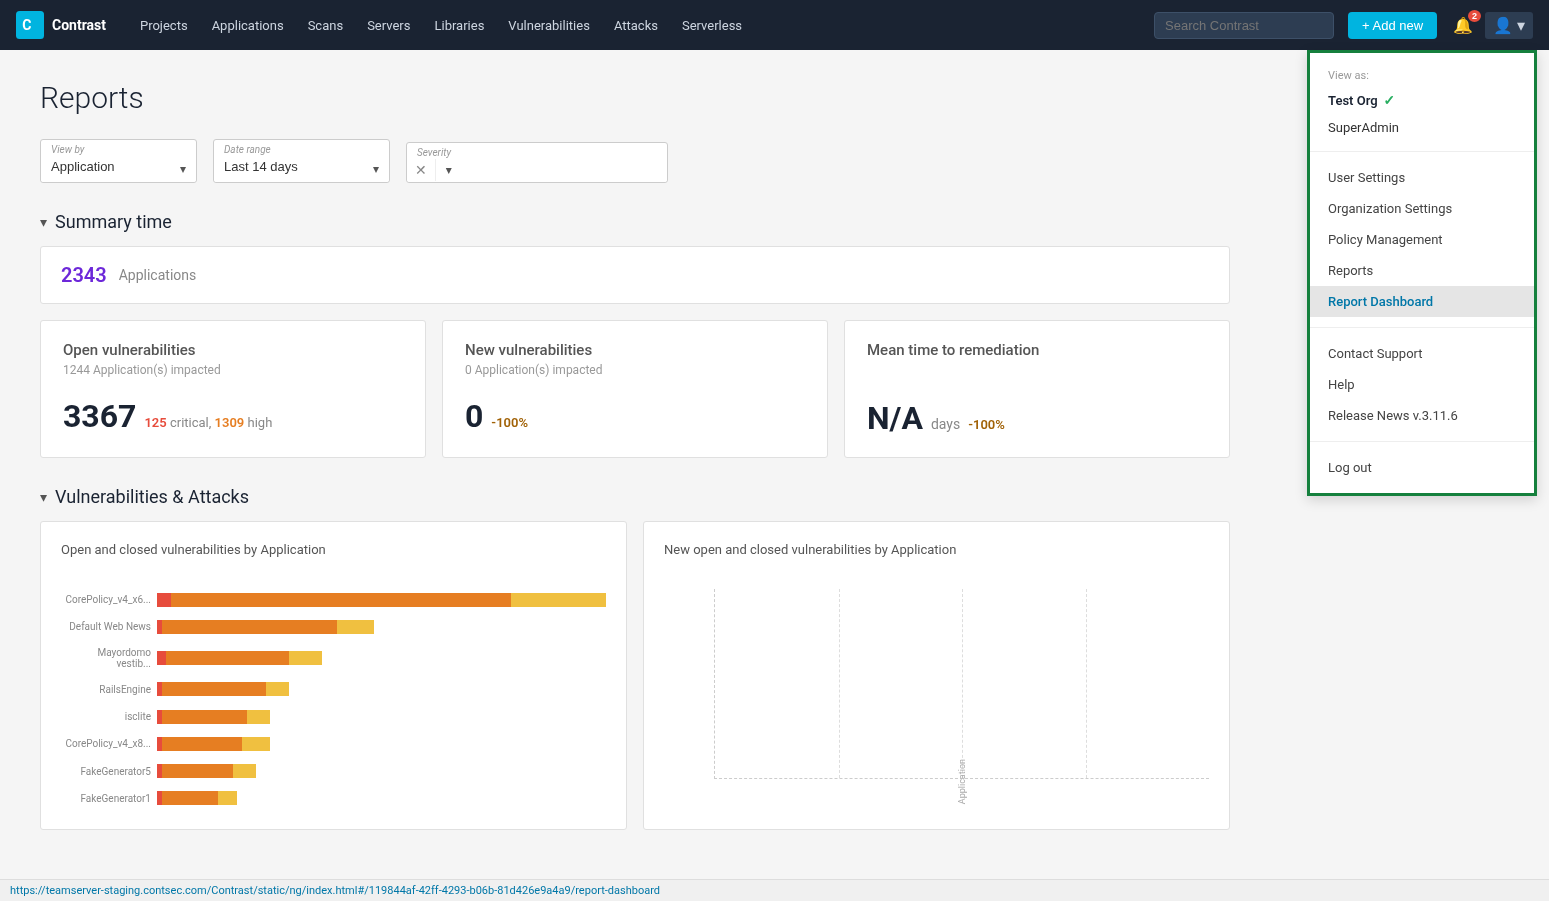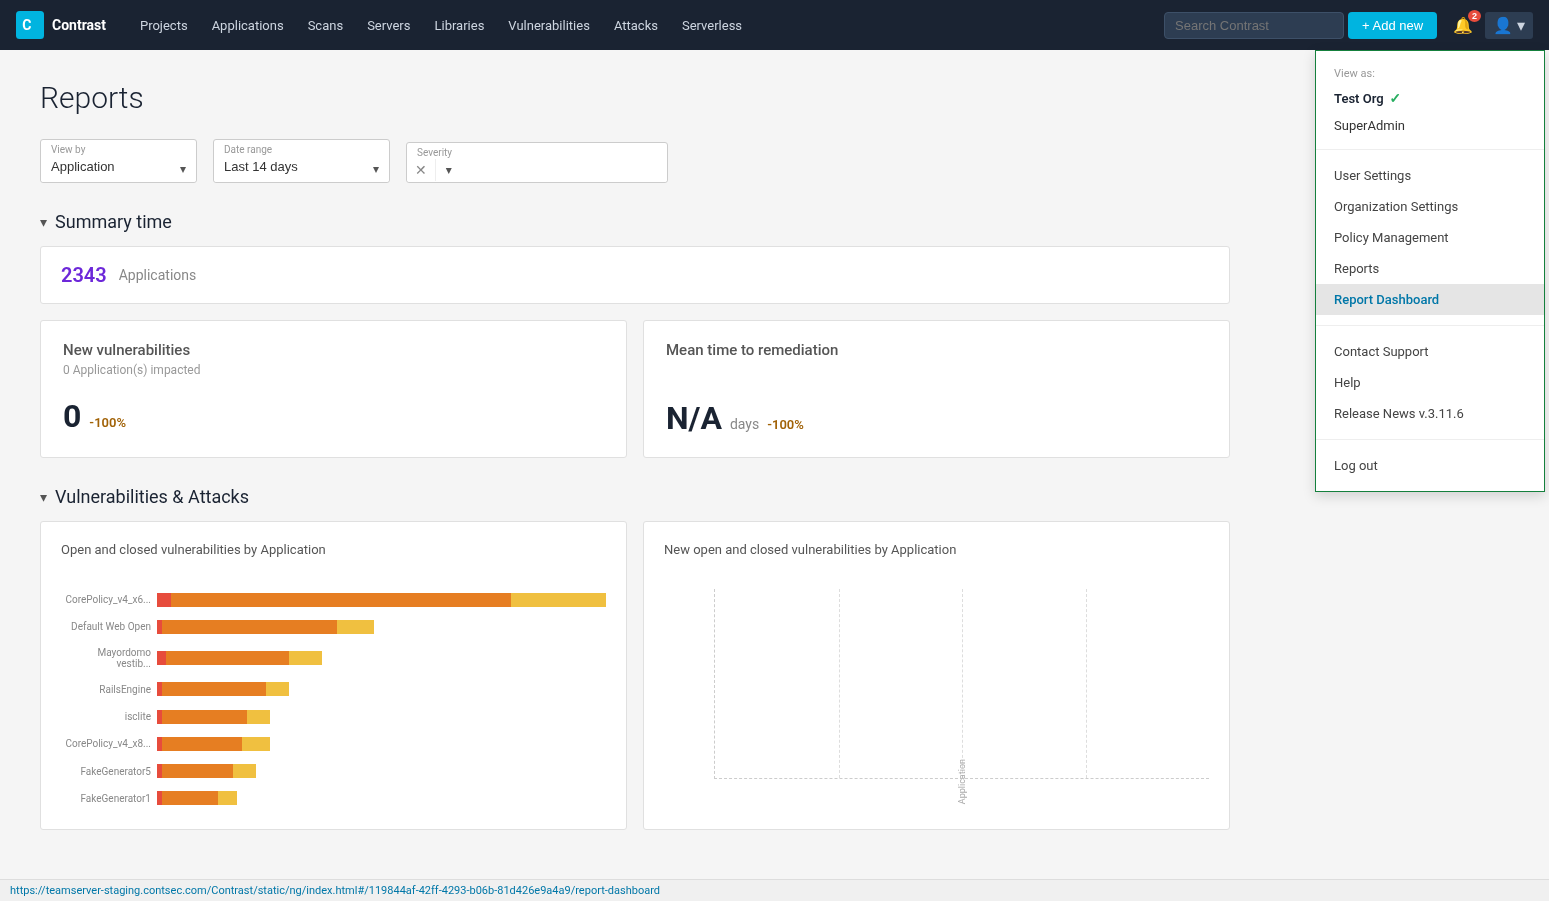--- a/index.html
+++ b/index.html
@@ -53,21 +53,21 @@
       outline: none;
     }
     .nav-add-btn {
       background: #00b4e0;
       color: white;
       border: none;
       border-radius: 4px;
       padding: 6px 14px;
       font-size: 13px;
       cursor: pointer;
-      margin-left: 4px;
+      margin-left: 14px;
       display: flex;
       align-items: center;
       gap: 4px;
       font-weight: 500;
     }
     .nav-icons {
       display: flex;
       align-items: center;
       gap: 8px;
       margin-left: 12px;
@@ -102,24 +102,24 @@
       font-size: 16px;
       display: flex;
       align-items: center;
       gap: 4px;
     }
 
     
     .dropdown-menu {
       position: fixed;
       top: 50px;
-      right: 4px;
+      right: 12px;
       width: 230px;
       background: white;
-      border: 1px solid #15803d;
+      border: 3px solid #15803d;
       box-shadow: 0 4px 12px rgba(0,0,0,0.15);
       z-index: 200;
     }
     .dropdown-section {
       padding: 10px 0;
       border-bottom: 1px solid #eee;
     }
     .dropdown-section:last-child { border-bottom: none; }
     .dropdown-label {
       font-size: 11px;
@@ -401,20 +401,21 @@
     .filter-outer {
       border: 1px solid #ccc;
       border-radius: 3px;
       background: white;
     }
     .filter-inner-label {
       font-size: 10px;
       color: #999;
       padding: 4px 10px 0;
       display: block;
+      font-style: italic;
     }
 
     .section-divider { margin-bottom: 20px; }
   </style>
 </head>
 <body>
 
 <nav class="navbar">
   <div class="navbar-logo">
     <svg class="logo-icon" viewBox="0 0 32 32" fill="none" xmlns="http://www.w3.org/2000/svg">
@@ -518,20 +519,33 @@
       <span class="section-title">Summary time</span>
     </div>
 
     <div class="summary-count-card">
       <span class="summary-count">2343</span>
       <span class="summary-count-label">Applications</span>
     </div>
 
     <div class="metric-cards">
 
+      <div class="metric-card">
+        <div class="metric-title">Open vulnerabilities</div>
+        <div class="metric-subtitle">1244 Application(s) impacted</div>
+        <div class="metric-value-row">
+          <span class="metric-value">3367</span>
+          <span class="metric-details">
+            <span class="critical-count">125</span>
+            <span> critical, </span>
+            <span class="high-count">1309</span>
+            <span> high</span>
+          </span>
+        </div>
+      </div>
 
       <div class="metric-card">
         <div class="metric-title">New vulnerabilities</div>
         <div class="metric-subtitle">0 Application(s) impacted</div>
         <div class="metric-value-row">
           <span class="metric-value">0</span>
           <span class="metric-change negative">-100%</span>
         </div>
       </div>
 
@@ -561,21 +575,21 @@
           <div class="bar-chart" id="bar-chart-container">
           <div class="bar-row">
                 <span class="bar-label">CorePolicy_v4_x6...</span>
                 <div class="bar-track">
                   <span class="bar-red" style="width: 3.15789%;"></span>
                   <span class="bar-orange" style="width: 75.7895%;"></span>
                   <span class="bar-yellow" style="width: 21.0526%;"></span>
                 </div>
               </div>
               <div class="bar-row">
-                <span class="bar-label">Default Web Open</span>
+                <span class="bar-label">Default Web News</span>
                 <div class="bar-track">
                   <span class="bar-red" style="width: 1.05263%;"></span>
                   <span class="bar-orange" style="width: 38.9474%;"></span>
                   <span class="bar-yellow" style="width: 8.42105%;"></span>
                 </div>
               </div>
               <div class="bar-row">
                 <span class="bar-label">Mayordomo vestib...</span>
                 <div class="bar-track">
                   <span class="bar-red" style="width: 2.10526%;"></span>

